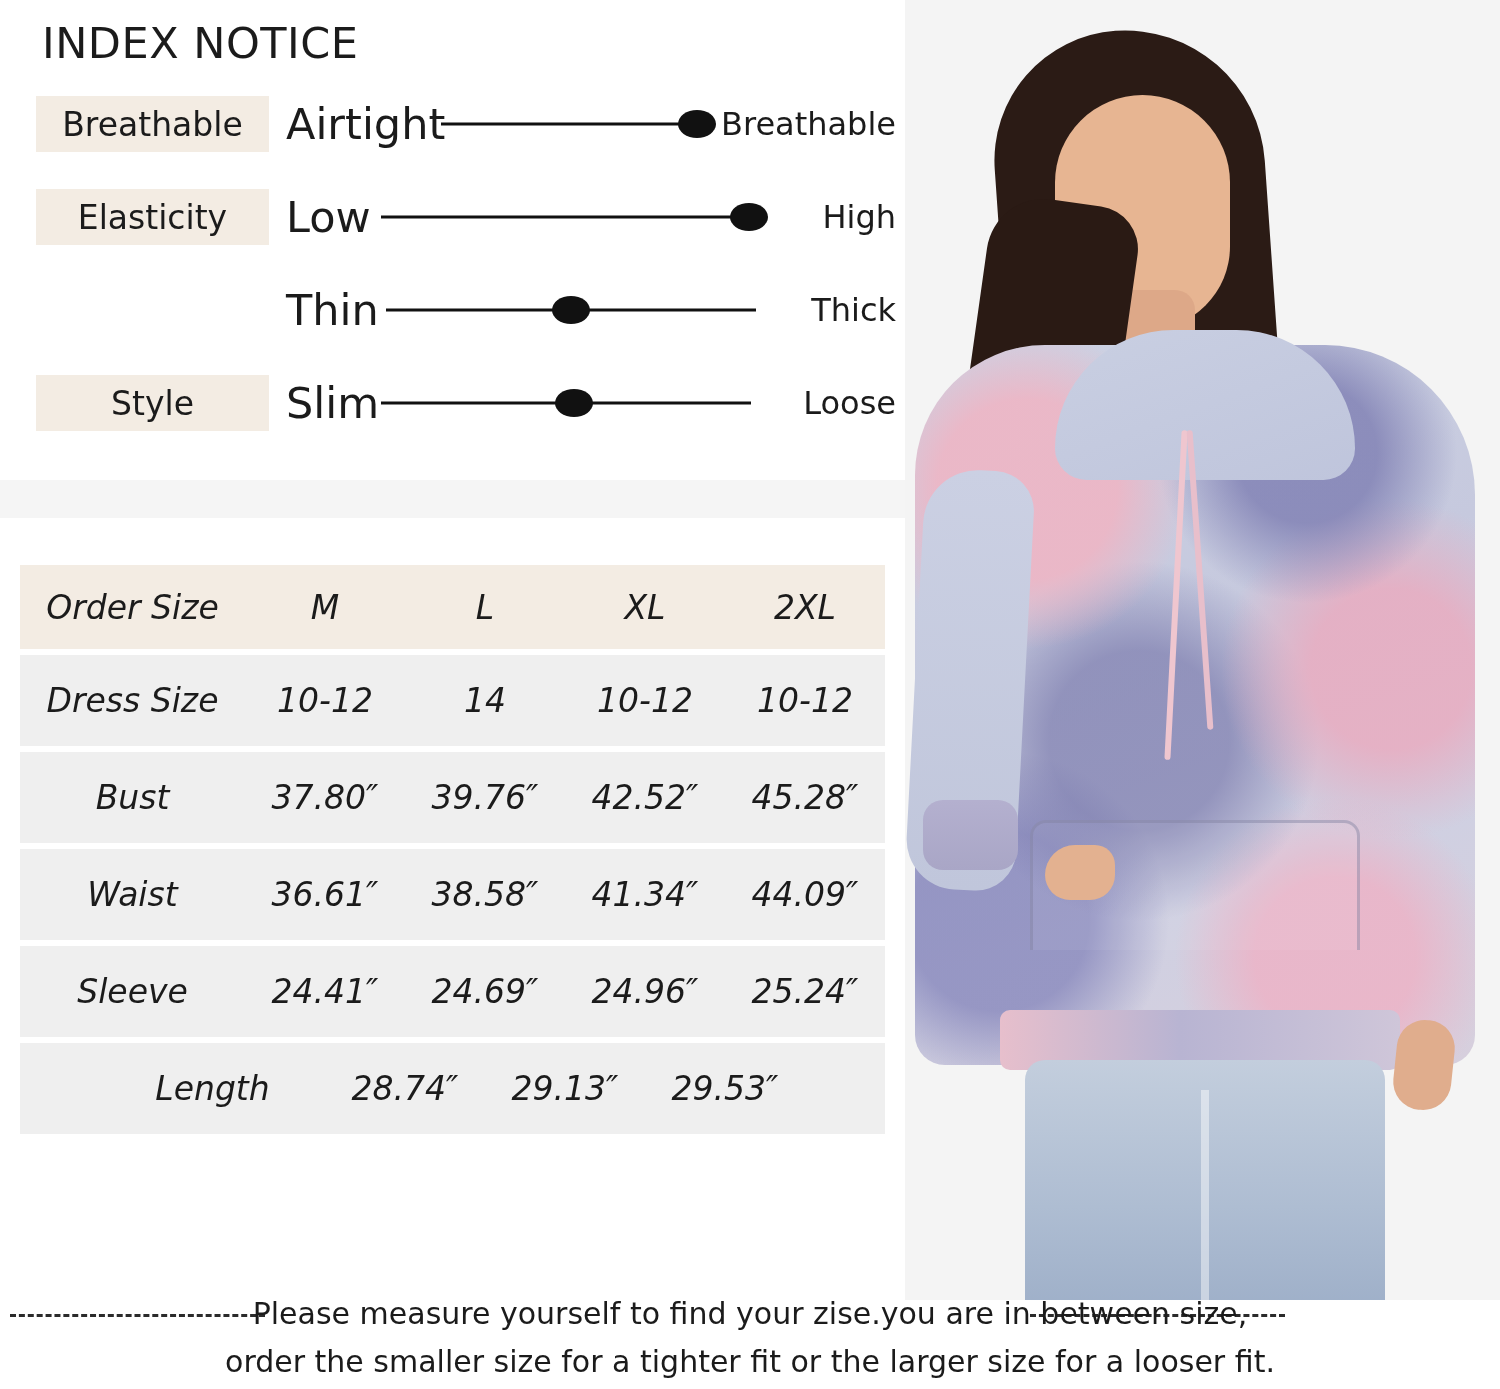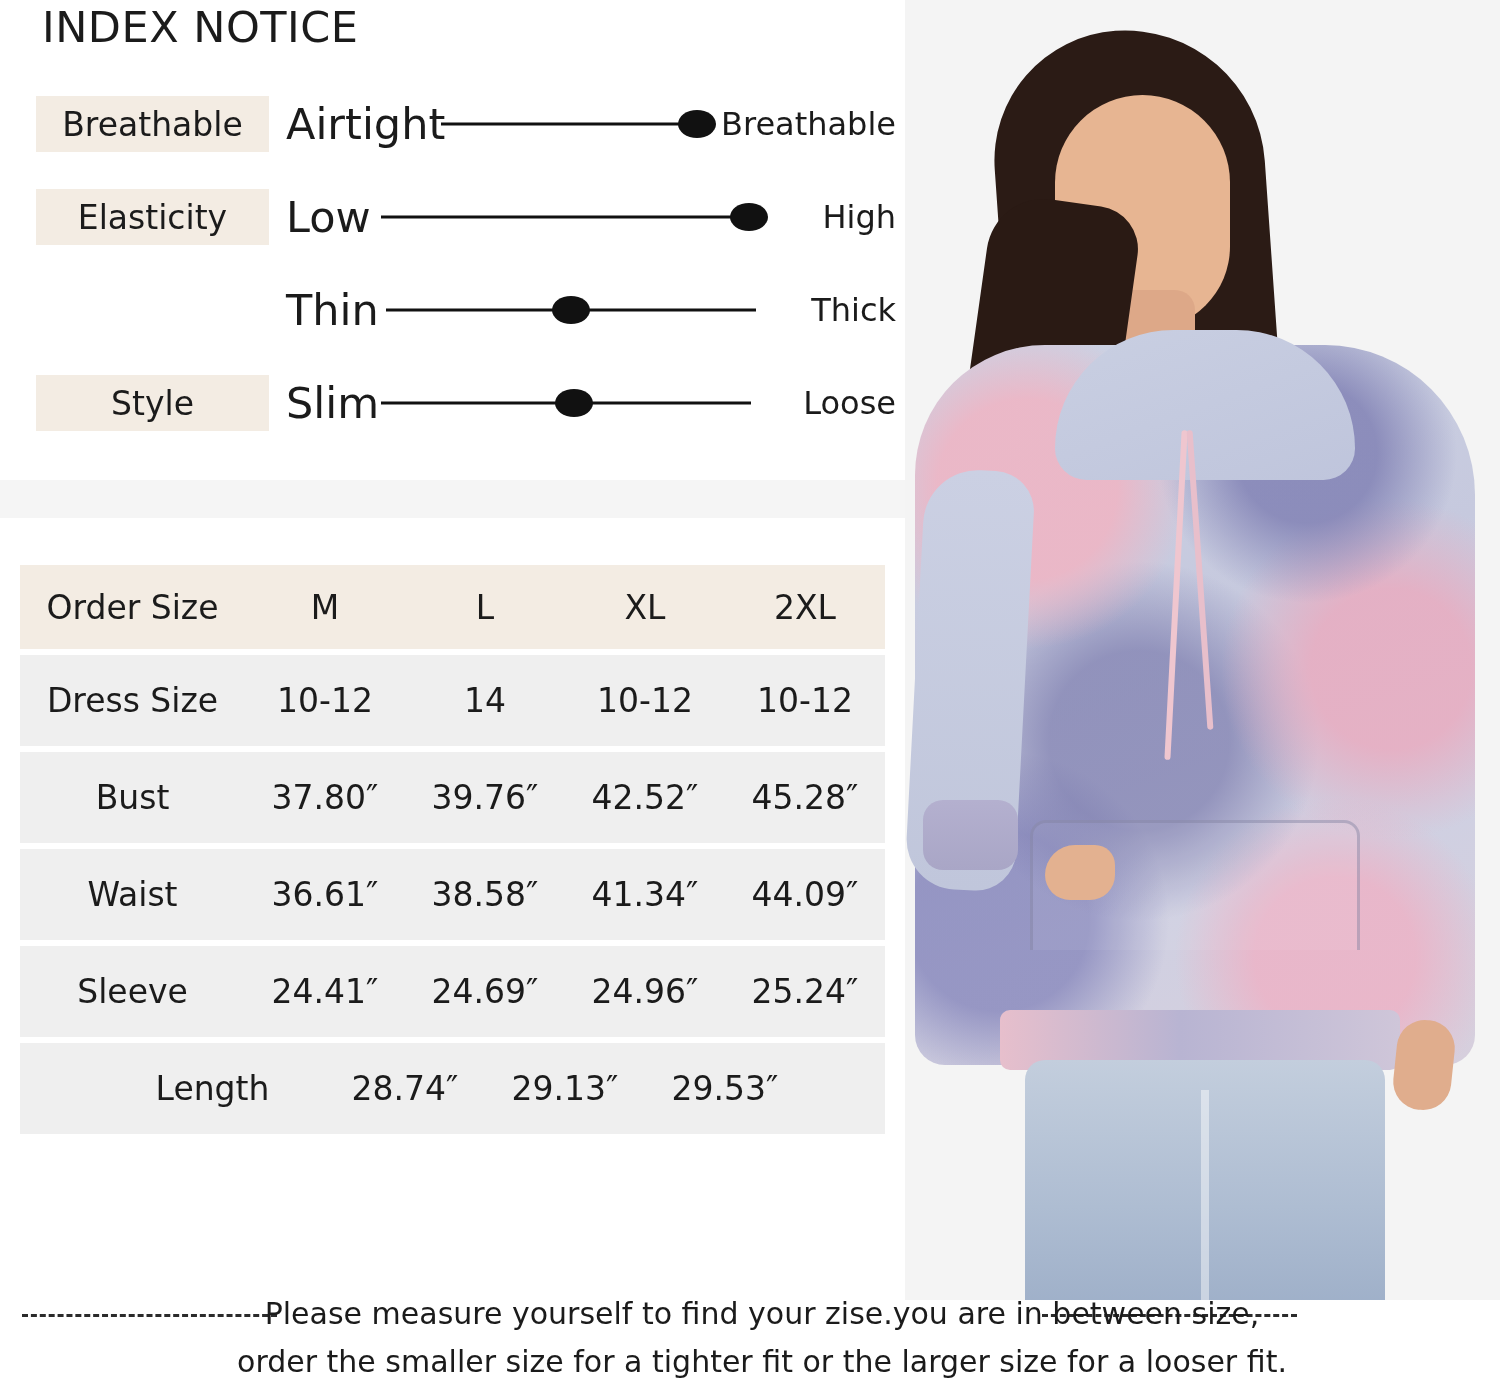--- a/index.html
+++ b/index.html
@@ -21,21 +21,21 @@
   #left-col {
     position: absolute;
     left: 0; top: 0;
     width: 905px;
     height: 1389px;
   }
 
   #notice-title {
     position: absolute;
     left: 42px;
-    top: 2px;
+    top: 18px;
     font-size: 43px;
     color: #1b1b1b;
     letter-spacing: 0.5px;
     font-family: "DejaVu Sans", sans-serif;
   }
 
   
   #index-block {
     position: absolute;
     left: 36px;
@@ -110,20 +110,21 @@
     height: 38px;
     background: #f5f5f5;
   }
 
   
   #size-table {
     position: absolute;
     left: 20px;
     top: 565px;
     width: 865px;
+    font-style: italic;
   }
   .tbl-row {
     display: flex;
     width: 865px;
     height: 91px;
     margin-bottom: 6px;
     align-items: center;
   }
   .tbl-row.header {
     background: #f3ece3;
@@ -145,21 +146,20 @@
   .c0 { width: 225px; }
   .c1, .c2, .c3, .c4 { width: 160px; }
 
   
   #footer {
     position: absolute;
     left: 0;
     top: 1290px;
     width: 1295px;
     height: 99px;
-    margin-left: 12px;
   }
   .dash-left, .dash-right {
     position: absolute;
     top: 24px;
     height: 0;
     border-top: 3px dashed #2b2b2b;
   }
   .dash-left { left: 10px; width: 255px; }
   .dash-right { right: 10px; width: 255px; }
   #footer-text {

